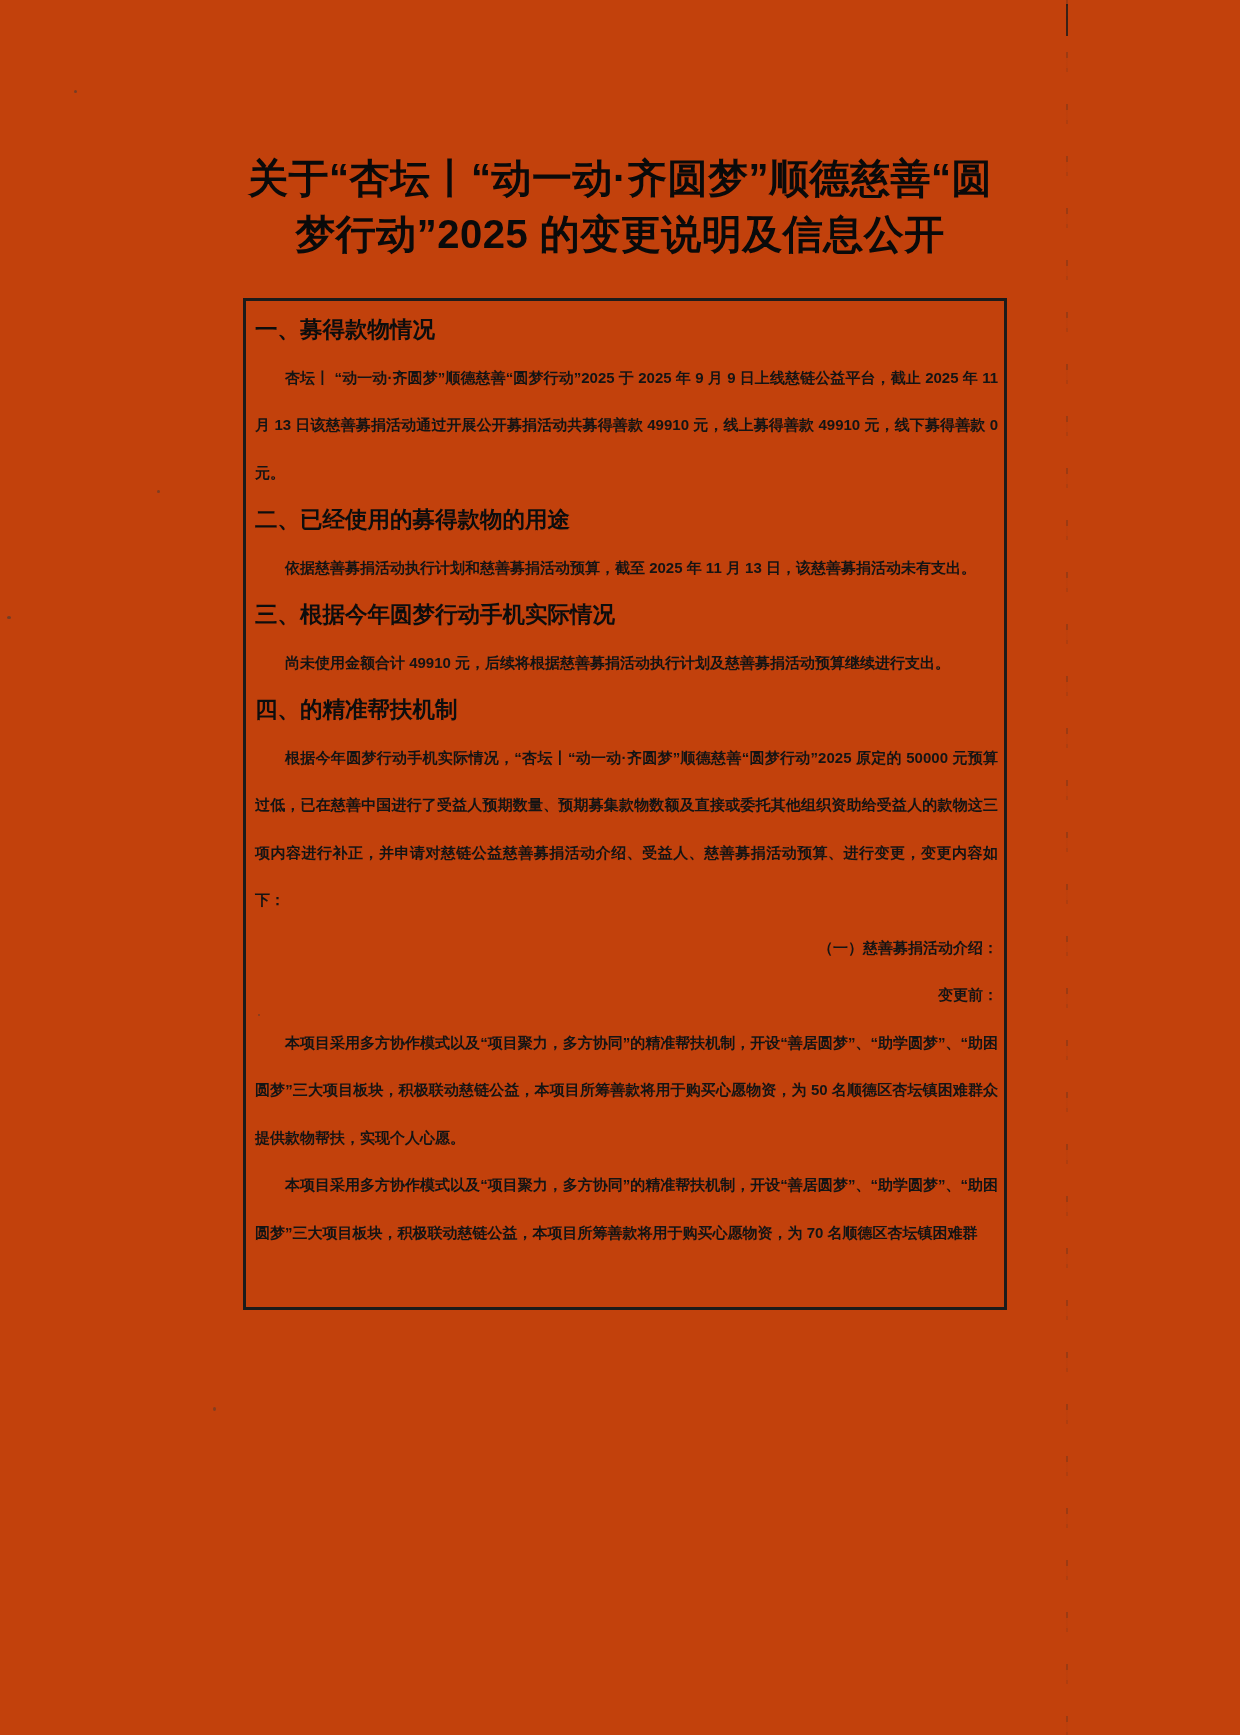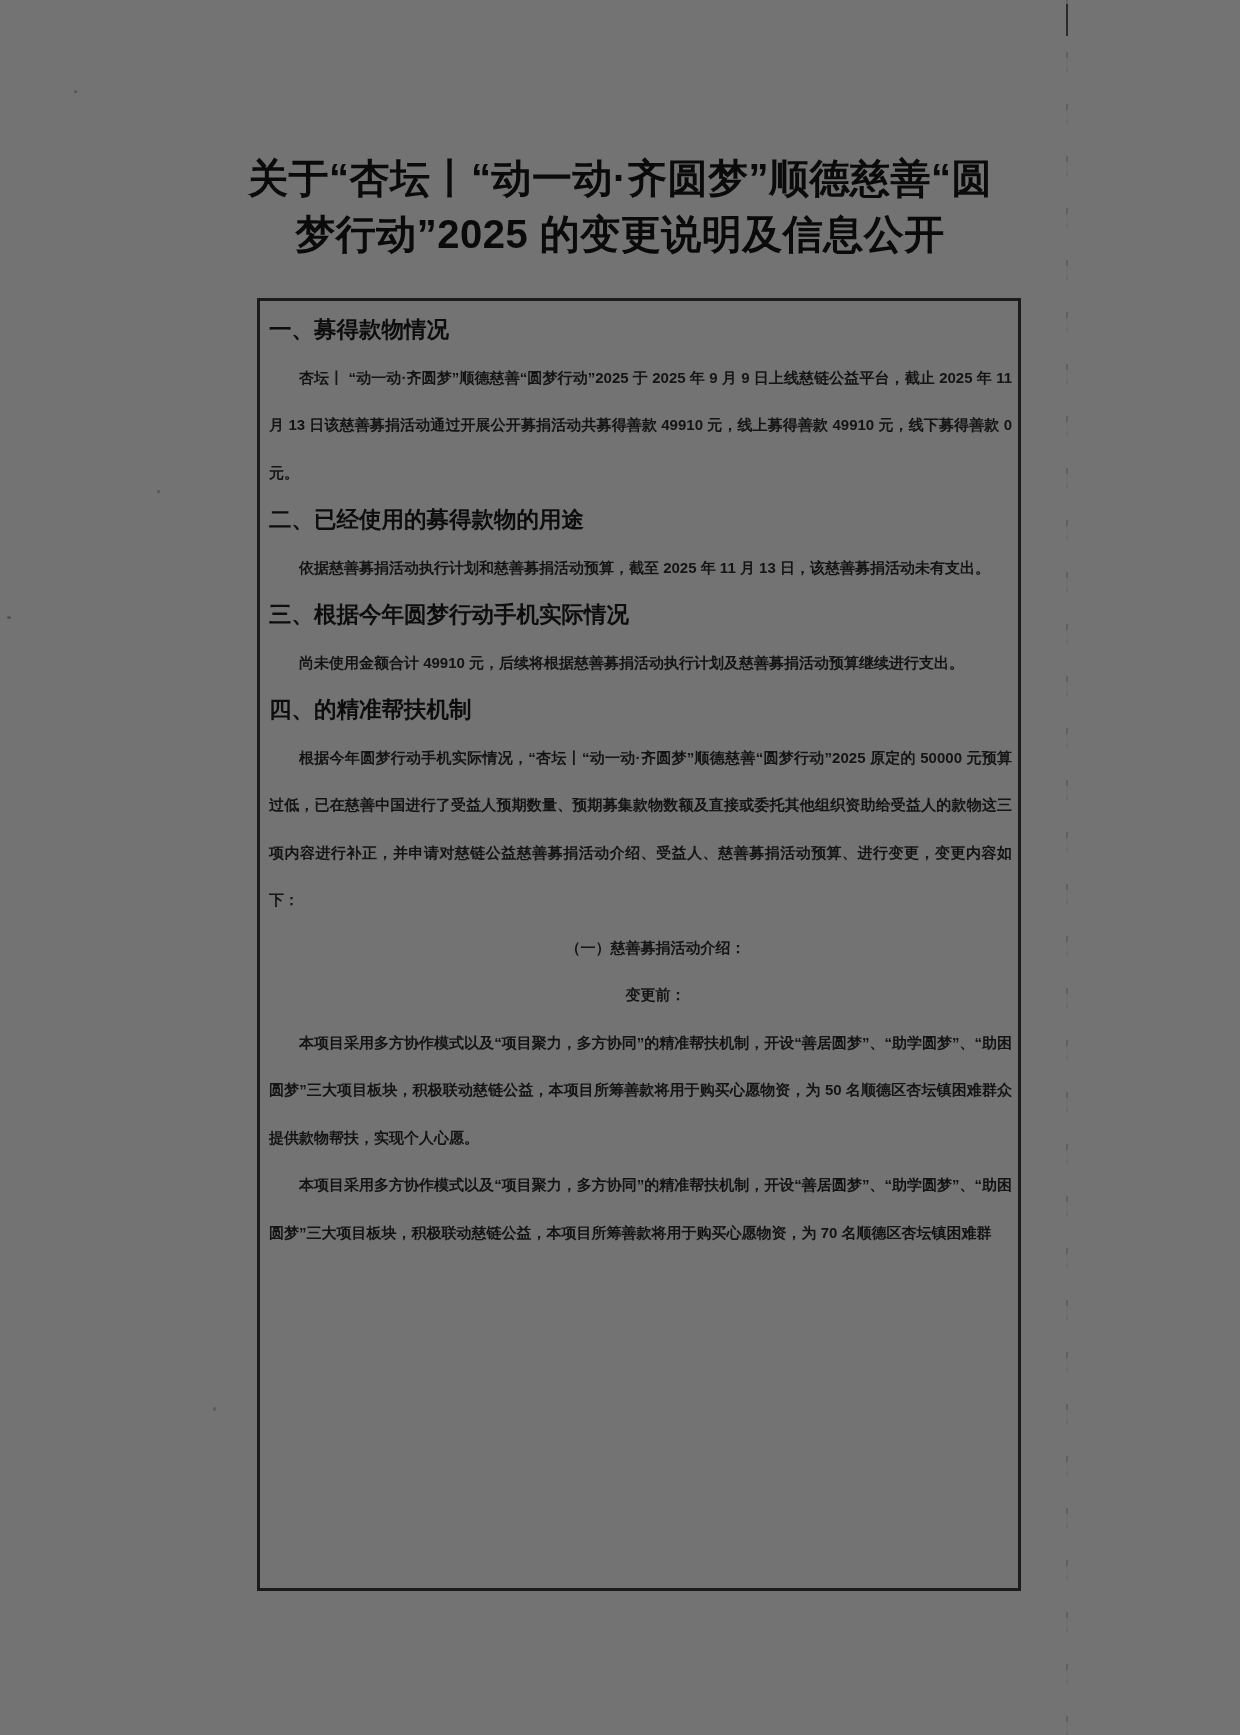--- a/index.html
+++ b/index.html
@@ -1,40 +1,40 @@
 <!DOCTYPE html>
 <html><head>
 <meta charset="utf-8">
 <style>
   html,body { margin:0; padding:0; background:#e8e8e8; }
   .page {
     position:relative;
     width:1240px; height:1735px;
     margin:0 auto;
-    background:#737373;
+    background:#c2410c;
     overflow:hidden;
     font-family:"Liberation Sans", sans-serif;
     color:#131313;
   }
   
   .doc-title {
     position:absolute;
     top:150px; left:0; width:100%;
     text-align:center;
     font-size:40px;
     font-weight:900;
     line-height:56px;
     color:#0a0a0a;
     letter-spacing:0.5px;
   }
   
   .doc-box {
     position:absolute;
-    left:257px; top:298px;
-    width:764px; height:1293px;
+    left:243px; top:298px;
+    width:764px; height:1012px;
     box-sizing:border-box;
     border:3px solid #1b1b1b;
     padding:5px 6px 0 9px;
     overflow:hidden;
   }
   .doc-box .sec-heading {
     margin:0;
     font-size:22.5px;
     font-weight:800;
     line-height:47.5px;
@@ -43,21 +43,21 @@
   }
   .doc-box .para {
     margin:0;
     font-size:15px;
     font-weight:600;
     line-height:47.5px;
     text-indent:2em;
     text-align:justify;
     color:#141414;
   }
-  .doc-box .sub-line { text-align:center; }
+  .doc-box .sub-line { text-align:right; }
   
   .scan-vline {
     position:absolute;
     left:1066px; top:0;
     width:2px; height:1735px;
     background:repeating-linear-gradient(to bottom,
       rgba(40,40,40,0.45) 0 6px,
       rgba(40,40,40,0.05) 6px 16px,
       rgba(40,40,40,0.22) 16px 20px,
       rgba(40,40,40,0.00) 20px 52px);

